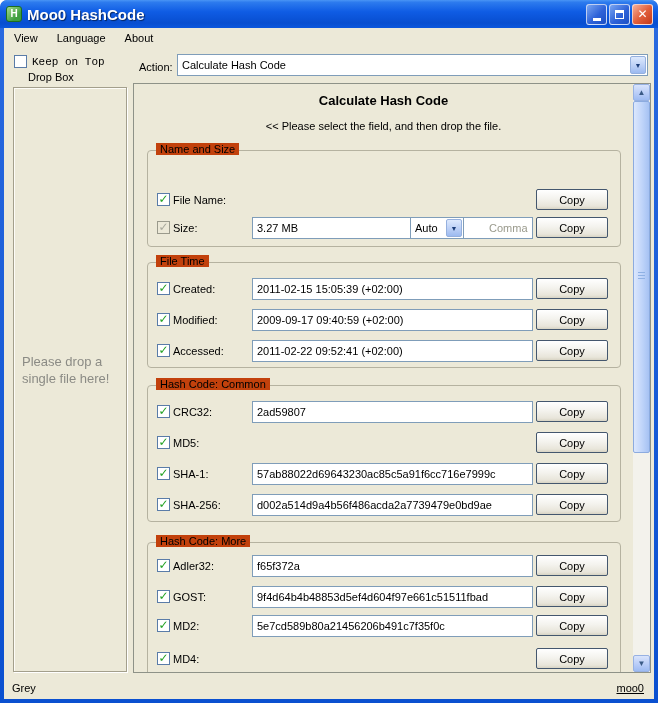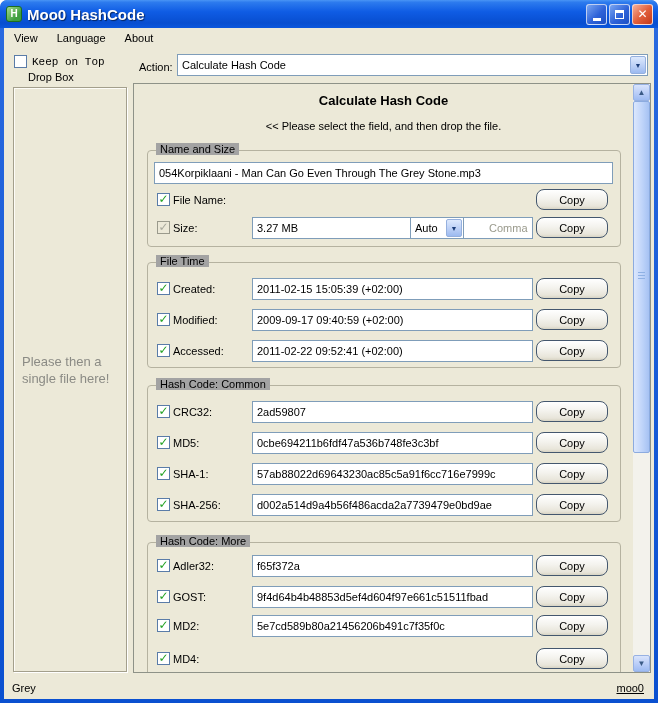--- a/index.html
+++ b/index.html
@@ -50,29 +50,29 @@
   .combo-btn { width:16px; height:18px; margin:1px; flex:none;
     background:linear-gradient(180deg,#dde9fd,#b8cdf5 60%,#9cbaf0); border:1px solid #95b0de; border-radius:2px;
     font-size:7px; color:#1c3e7a; display:flex; align-items:center; justify-content:center; }
 
   
   .panel { position:absolute; left:129px; top:55px; width:518px; height:590px; border:1px solid #8e9288; background:#ece9d8; overflow:hidden; }
   .panel-title { position:absolute; top:9px; left:0; width:499px; text-align:center; font-weight:bold; font-size:13px; }
   .panel-sub { position:absolute; top:36px; left:0; width:499px; text-align:center; }
 
   .group { position:absolute; left:13px; width:474px; border:1px solid #b5b2a0; border-radius:4px; }
-  .legend { position:absolute; top:-8px; left:8px; background:#a3a3a3; padding:0 4px; white-space:nowrap; }
+  .legend { position:absolute; top:-8px; left:8px; background:#c2410c; padding:0 4px; white-space:nowrap; }
   .g1 { top:66px; height:97px; }
   .g2 { top:178px; height:106px; }
   .g3 { top:301px; height:137px; }
   .g4 { top:458px; height:140px; }
 
   .field { position:absolute; height:22px; border:1px solid #7f9db9; background:#fff;
     font:inherit; padding:0 4px; color:#000; white-space:nowrap; overflow:hidden; }
-  .copy-btn { position:absolute; right:12px; width:72px; height:21px; border:1px solid #44576e; border-radius:8px;
+  .copy-btn { position:absolute; right:12px; width:72px; height:21px; border:1px solid #44576e; border-radius:2px;
     background:linear-gradient(180deg,#ffffff,#f4f3ee 45%,#e8e5da 85%,#d8d4c4); font:inherit; cursor:default; }
 
   .row { position:absolute; left:0; width:100%; height:23px; }
   .row .cb { position:absolute; left:9px; top:4px; }
   .row .row-label { position:absolute; left:25px; top:5px; white-space:nowrap; }
   .row .field { left:104px; width:281px; top:0; }
   .row .copy-btn { top:0; }
 
   
   .fn-input { left:6px; top:11px; width:459px; }
@@ -124,36 +124,35 @@
       <span class="menu-item">Language</span>
       <span class="menu-item">About</span>
     </div>
 
     <div class="keep-row">
       <span class="cb"></span>
       <span>Keep on Top</span>
     </div>
     <div class="dropbox-label">Drop Box</div>
     <div class="dropbox">
-      <div class="drop-hint">Please then a single file here!</div>
+      <div class="drop-hint">Please drop a single file here!</div>
     </div>
 
     <span class="action-label">Action:</span>
     <div class="combo action-combo">
       <span class="combo-text">Calculate Hash Code</span>
       <span class="combo-btn">▼</span>
     </div>
 
     <div class="panel">
       <div class="panel-title">Calculate Hash Code</div>
       <div class="panel-sub">&lt;&lt; Please select the field, and then drop the file.</div>
 
       <div class="group g1">
         <span class="legend">Name and Size</span>
-        <input class="field fn-input" readonly="" value="054Korpiklaani - Man Can Go Even Through The Grey Stone.mp3" style="">
         <div class="row row-filename">
           <span class="cb checked"></span>
           <span class="row-label">File Name:</span>
           <button class="copy-btn">Copy</button>
         </div>
         <div class="row row-size">
           <span class="cb checked"></span>
           <span class="row-label">Size:</span>
           <input class="field size-input" readonly="" value="3.27 MB" style="">
           <div class="combo unit-combo">
@@ -192,21 +191,20 @@
         <span class="legend">Hash Code: Common</span>
         <div class="row" style="top:15px">
           <span class="cb checked"></span>
           <span class="row-label">CRC32:</span>
           <input class="field" readonly="" value="2ad59807" style="">
           <button class="copy-btn">Copy</button>
         </div>
         <div class="row" style="top:46px">
           <span class="cb checked"></span>
           <span class="row-label">MD5:</span>
-          <input class="field" readonly="" value="0cbe694211b6fdf47a536b748fe3c3bf" style="">
           <button class="copy-btn">Copy</button>
         </div>
         <div class="row" style="top:77px">
           <span class="cb checked"></span>
           <span class="row-label">SHA-1:</span>
           <input class="field" readonly="" value="57ab88022d69643230ac85c5a91f6cc716e7999c" style="">
           <button class="copy-btn">Copy</button>
         </div>
         <div class="row" style="top:108px">
           <span class="cb checked"></span>

